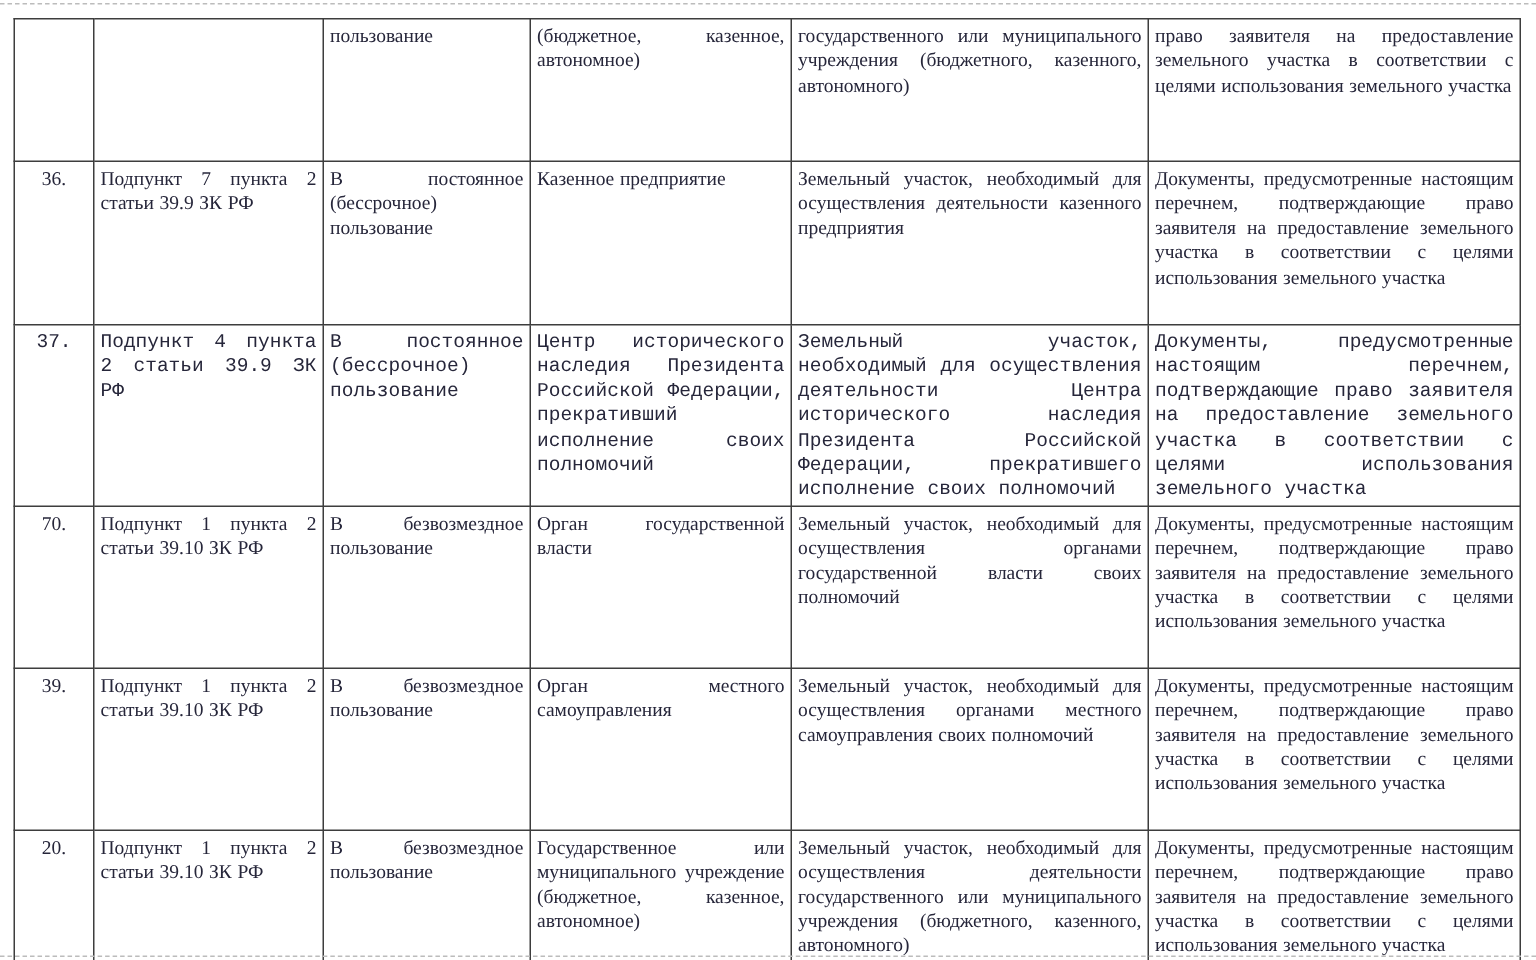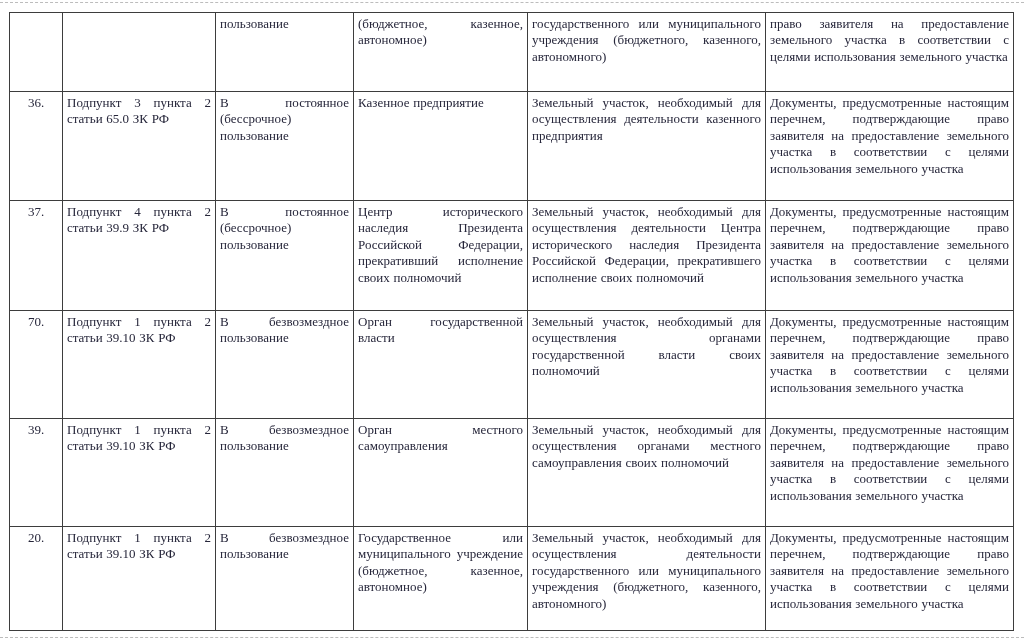--- a/index.html
+++ b/index.html
@@ -61,37 +61,37 @@
   <table class="doc-table">
     <colgroup>
       <col style="width:53px">
       <col style="width:153px">
       <col style="width:138px">
       <col style="width:174px">
       <col style="width:238px">
       <col style="width:248px">
     </colgroup>
     <tbody>
-        <tr style="height: 79px;">
+        <tr style="height: 95px;">
           <td class="num-cell"></td>
           <td></td>
           <td>пользование</td>
           <td>(бюджетное, казенное, автономное)</td>
           <td>государственного или муниципального учреждения (бюджетного, казенного, автономного)</td>
           <td>право заявителя на предоставление земельного участка в соответствии с целями использования земельного участка</td>
         </tr>
         <tr style="height: 109px;">
           <td class="num-cell">36.</td>
-          <td>Подпункт 3 пункта 2 статьи 65.0 ЗК РФ</td>
+          <td>Подпункт 7 пункта 2 статьи 39.9 ЗК РФ</td>
           <td>В постоянное (бессрочное) пользование</td>
           <td>Казенное предприятие</td>
           <td>Земельный участок, необходимый для осуществления деятельности казенного предприятия</td>
           <td>Документы, предусмотренные настоящим перечнем, подтверждающие право заявителя на предоставление земельного участка в соответствии с целями использования земельного участка</td>
         </tr>
-        <tr style="height: 110px;">
+        <tr style="height: 110px; font-family: Liberation Mono, monospace;">
           <td class="num-cell">37.</td>
           <td>Подпункт 4 пункта 2 статьи 39.9 ЗК РФ</td>
           <td>В постоянное (бессрочное) пользование</td>
           <td>Центр исторического наследия Президента Российской Федерации, прекративший исполнение своих полномочий</td>
           <td>Земельный участок, необходимый для осуществления деятельности Центра исторического наследия Президента Российской Федерации, прекратившего исполнение своих полномочий</td>
           <td>Документы, предусмотренные настоящим перечнем, подтверждающие право заявителя на предоставление земельного участка в соответствии с целями использования земельного участка</td>
         </tr>
         <tr style="height: 108px;">
           <td class="num-cell">70.</td>
           <td>Подпункт 1 пункта 2 статьи 39.10 ЗК РФ</td>

